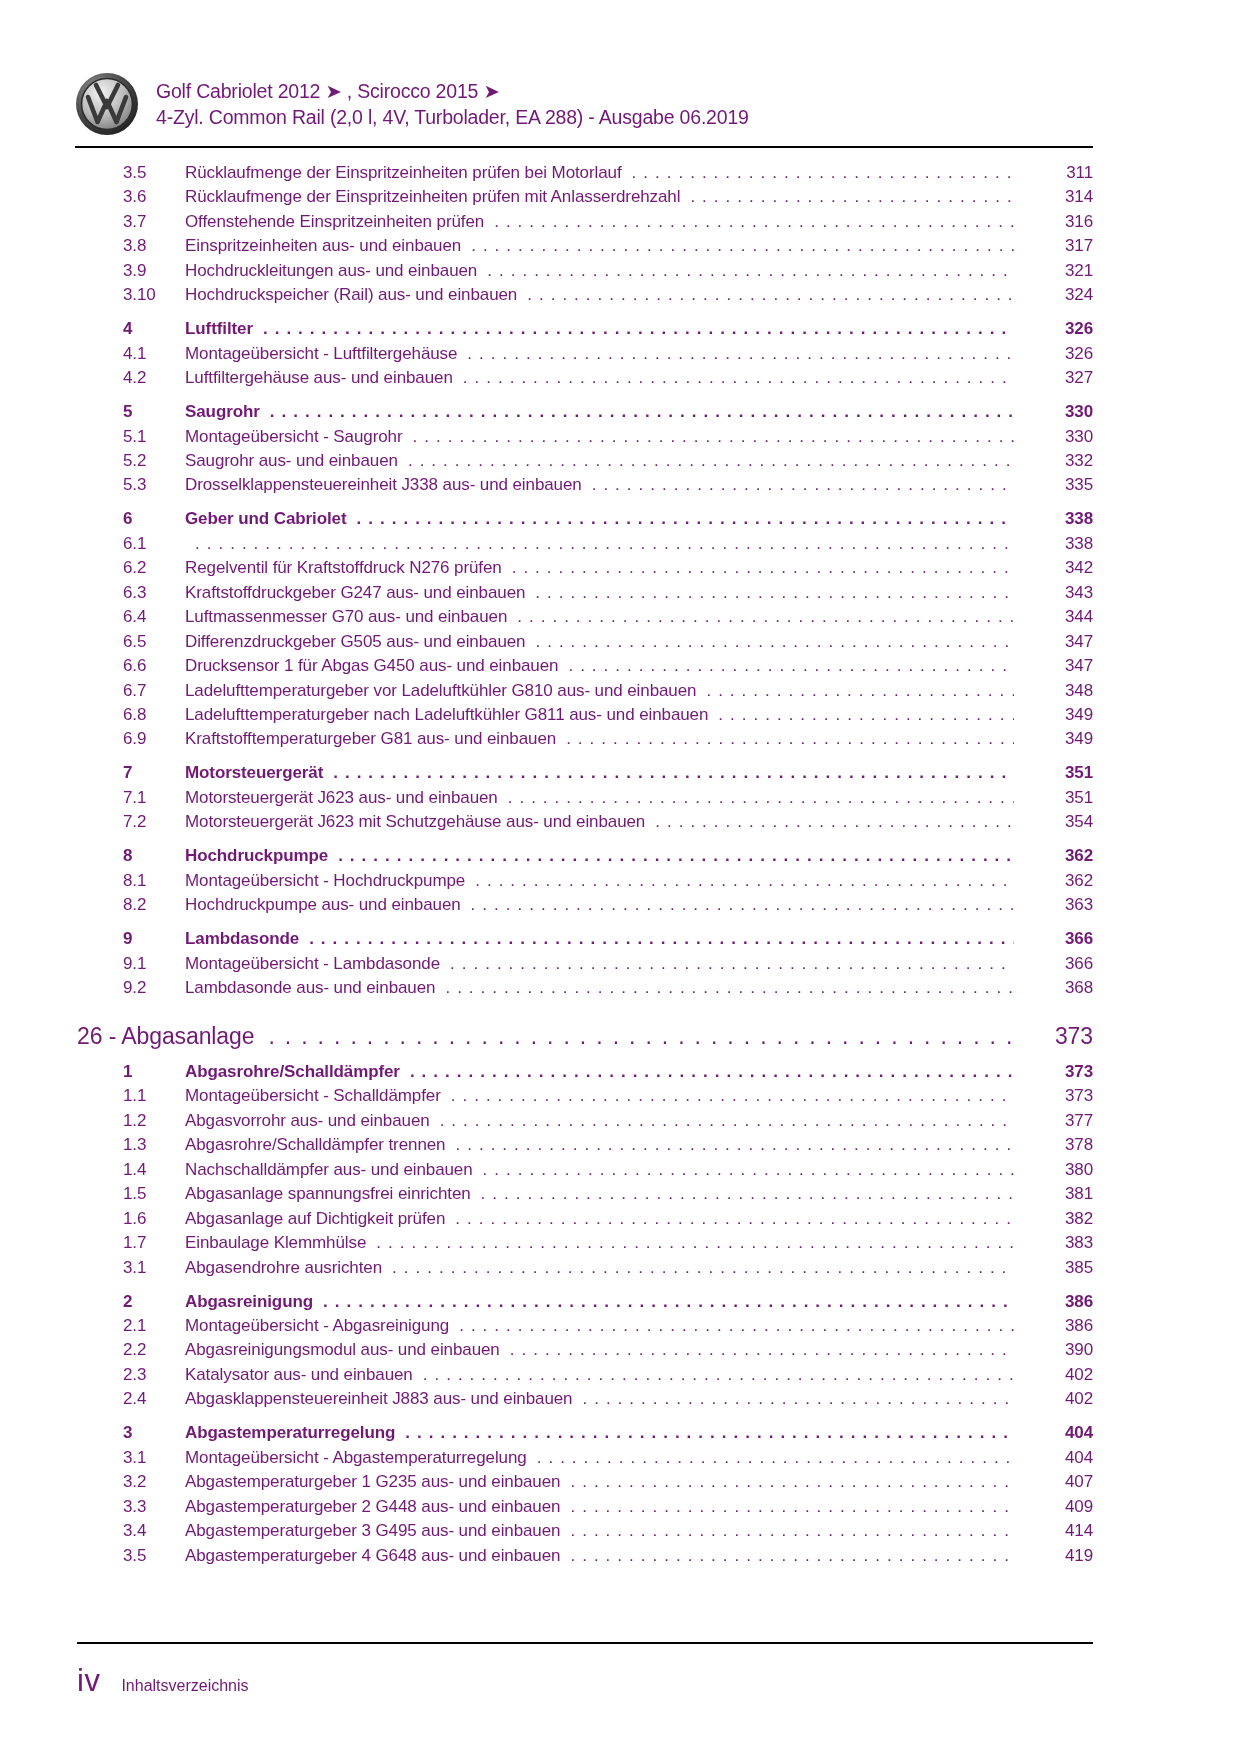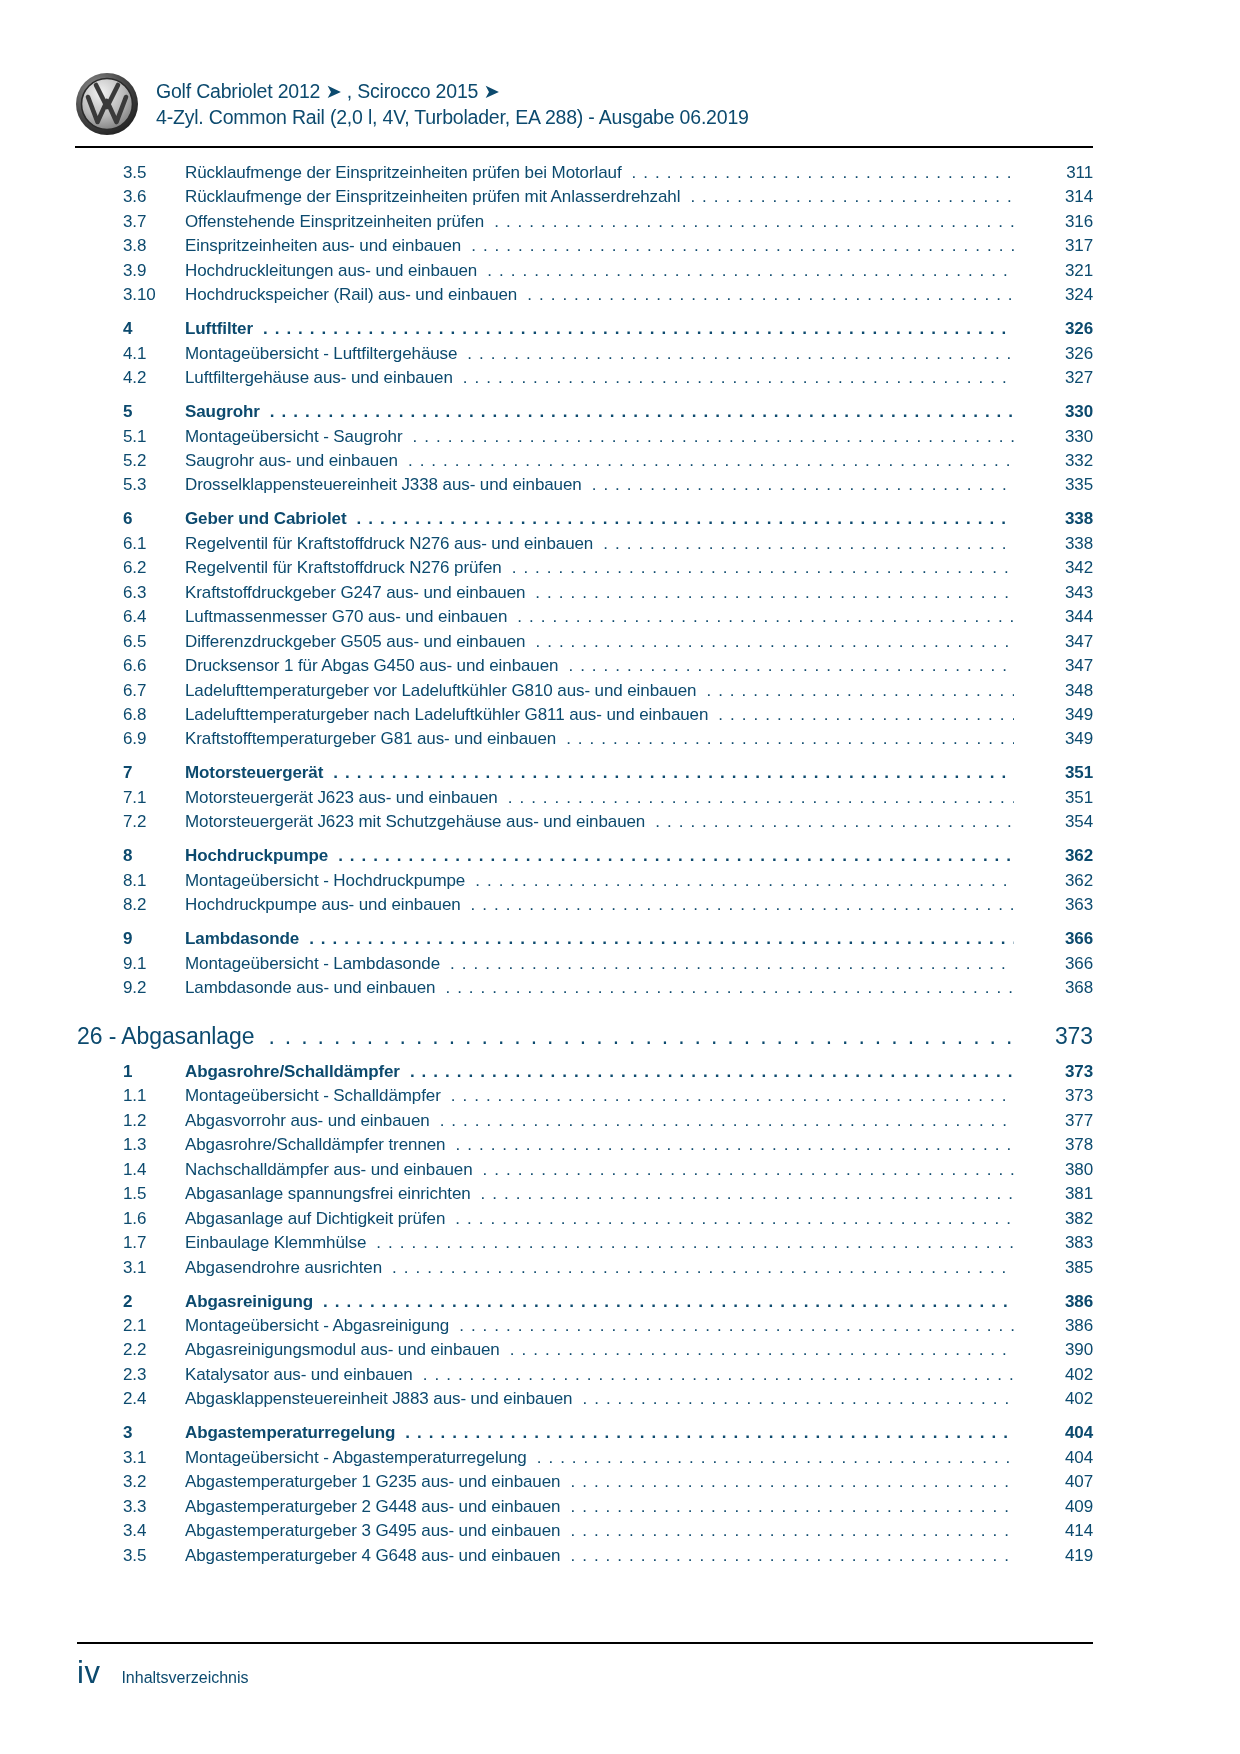--- a/index.html
+++ b/index.html
@@ -1,21 +1,21 @@
 <!DOCTYPE html>
 <html><head>
 <meta charset="utf-8">
 <style>
   html,body { margin:0; padding:0; background:#e8e8e8; }
   .page {
     position: relative;
     width: 1240px; height: 1754px;
     margin: 0 auto;
     background: #ffffff;
-    color: #0c4a6e;
+    color: #701a75;
     font-family: "Liberation Sans", sans-serif;
     overflow: hidden;
   }
 
   
   .header { position: absolute; left: 75px; top: 72px; display: flex; align-items: flex-start; }
   .logo { width: 64px; height: 64px; flex: none; }
   .header-text { margin-left: 17px; padding-top: 6px; font-size: 19.5px; line-height: 26px; letter-spacing: -0.2px; white-space: nowrap; }
   .header-rule { position: absolute; left: 75px; top: 146px; width: 1018px; height: 2px; background: #000; }
 
@@ -25,21 +25,21 @@
   .row .num   { flex: none; width: 62px; }
   .row .title { flex: none; white-space: nowrap; }
   .row .dots  { flex: 1 1 auto; overflow: hidden; white-space: nowrap; letter-spacing: 7px; margin-left: 10px; margin-right: 2px; }
   .row .pg    { flex: none; min-width: 36px; text-align: right; margin-left: 41px; }
   .row.section { font-weight: bold; margin-top: 9.5px; }
   .row.section .dots { font-weight: bold; }
   .row.chapter { font-size: 23px; line-height: 30px; font-weight: normal; margin: 20px 0 9px -46px; }
   .row.chapter .dots { letter-spacing: 10px; margin-left: 14px; }
 
   
-  .footer { position: absolute; left: 77px; top: 1642px; width: 1016px; border-top: 2px solid #000; padding-top: 12px; display: flex; align-items: baseline; }
+  .footer { position: absolute; left: 77px; top: 1642px; width: 1016px; border-top: 2px solid #000; padding-top: 20px; display: flex; align-items: baseline; }
   .footer .pagenum { font-size: 31px; line-height: 34px; letter-spacing: 0.5px; }
   .footer .flabel  { font-size: 16px; margin-left: 21px; }
 </style>
 </head>
 <body>
 
 <div class="page">
 
   <div class="header">
     <svg class="logo" viewBox="0 0 64 64" xmlns="http://www.w3.org/2000/svg">
@@ -148,21 +148,20 @@
         <span class="pg">335</span>
       </div>
       <div class="row section">
         <span class="num">6</span>
         <span class="title">Geber und Cabriolet</span>
         <span class="dots">............................................................................................................................................................................................................................</span>
         <span class="pg">338</span>
       </div>
       <div class="row sub">
         <span class="num">6.1</span>
-        <span class="title">Regelventil für Kraftstoffdruck N276 aus- und einbauen</span>
         <span class="dots">............................................................................................................................................................................................................................</span>
         <span class="pg">338</span>
       </div>
       <div class="row sub">
         <span class="num">6.2</span>
         <span class="title">Regelventil für Kraftstoffdruck N276 prüfen</span>
         <span class="dots">............................................................................................................................................................................................................................</span>
         <span class="pg">342</span>
       </div>
       <div class="row sub">

